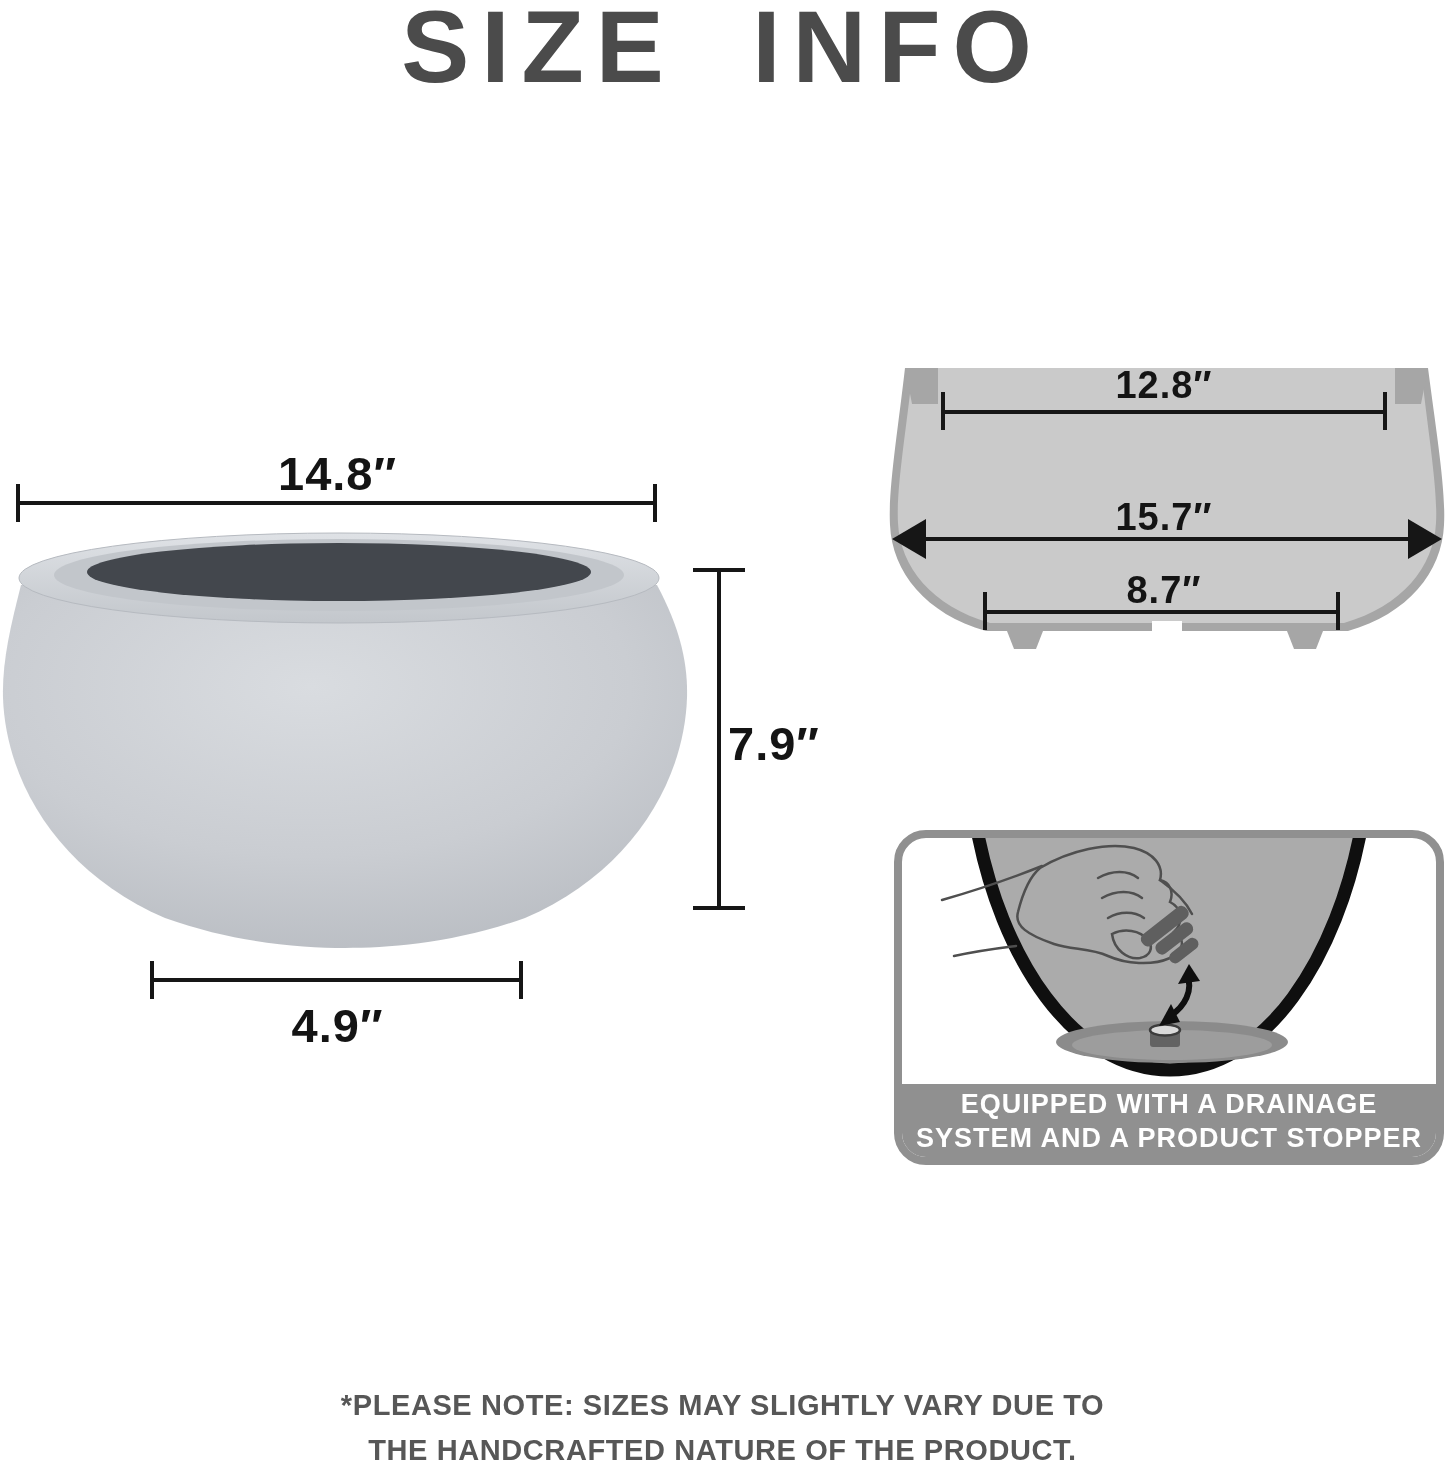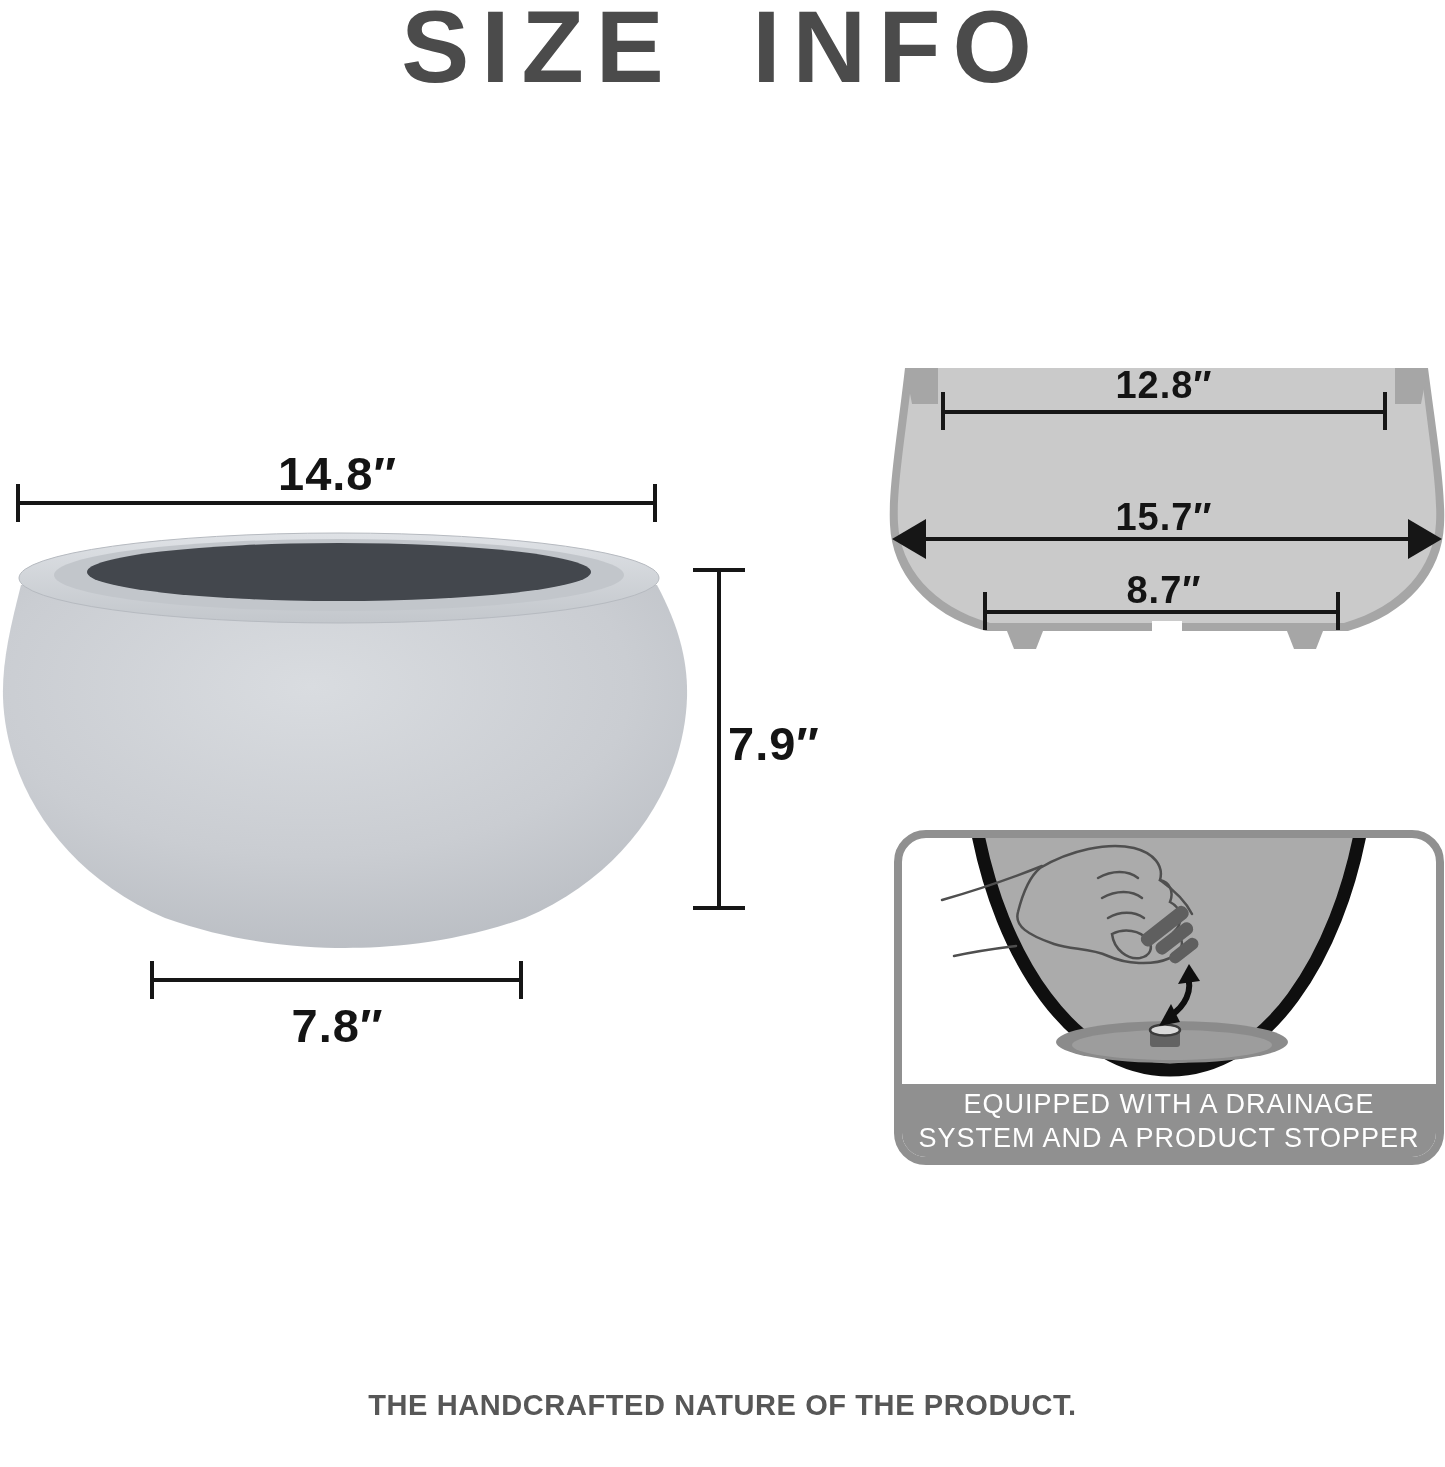--- a/index.html
+++ b/index.html
@@ -31,21 +31,21 @@
   .card{
     position:absolute;left:894px;top:830px;width:550px;height:335px;
     box-sizing:border-box;border:8px solid #909090;border-radius:32px;
     background:#ffffff;overflow:hidden;
     display:flex;flex-direction:column;
   }
   .card-illustration{display:block;width:534px;height:246px;}
   .card-caption{
     flex:1;background:#909090;color:#ffffff;
     display:flex;flex-direction:column;align-items:center;justify-content:center;
-    font-size:27px;font-weight:normal;letter-spacing:1px;line-height:34px;
+    font-size:27px;font-weight:bold;letter-spacing:1px;line-height:34px;
     text-align:center;
   }
   .note{
     position:absolute;left:0;right:0;top:1383px;
     text-align:center;color:#575757;
     font-size:29px;font-weight:bold;letter-spacing:0.6px;line-height:45px;
   }
   svg text{
     font-family:"Liberation Sans",sans-serif;
     font-weight:bold;fill:#141414;
@@ -84,21 +84,21 @@
     </svg>
 
     <div class="vline" style="left:717px;top:570px;height:340px;"></div>
     <div class="htick" style="left:693px;top:568px;"></div>
     <div class="htick" style="left:693px;top:906px;"></div>
     <div class="dim-label" style="left:728px;top:716px;">7.9″</div>
 
     <div class="hline" style="left:152px;top:978px;width:371px;"></div>
     <div class="vtick" style="left:150px;top:961px;"></div>
     <div class="vtick" style="left:519px;top:961px;"></div>
-    <div class="dim-label" style="left:132px;top:998px;width:411px;">7.8″</div>
+    <div class="dim-label" style="left:132px;top:998px;width:411px;">4.9″</div>
   </div>
 
   <svg style="position:absolute;left:886px;top:360px;" width="562" height="300" viewBox="0 0 562 300">
 
     <path fill="#a6a6a6" d="M 19,8 C 12,70 2,130 4,165 C 6,212 40,254 100,271 L 462,271 C 522,254 556,212 558,165 C 560,130 550,70 542,8 Z"></path>
 
     <path fill="#cacaca" d="M 27,8 C 20,72 10,130 12,163 C 14,207 46,246 104,263 L 458,263 C 516,246 548,207 550,163 C 552,130 542,72 535,8 Z"></path>
 
     <polygon fill="#a6a6a6" points="19,8 52,8 52,44 26,44"></polygon>
     <polygon fill="#a6a6a6" points="509,8 542,8 535,44 509,44"></polygon>
@@ -156,16 +156,17 @@
         <rect x="-17" y="10" width="34" height="12" rx="6"></rect>
       </g>
     </svg>
     <div class="card-caption">
       <div>EQUIPPED WITH A DRAINAGE</div>
       <div>SYSTEM AND A PRODUCT STOPPER</div>
     </div>
   </div>
 
   <div class="note">
+    <div>*PLEASE NOTE: SIZES MAY SLIGHTLY VARY DUE TO</div>
     <div>THE HANDCRAFTED NATURE OF THE PRODUCT.</div>
   </div>
 
 </div>
 
 </body></html>

